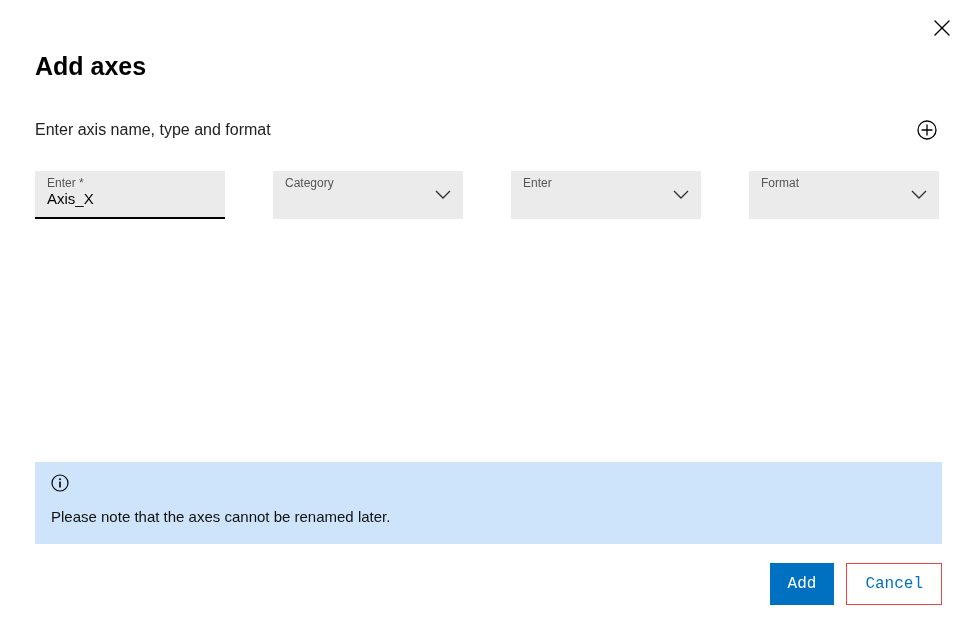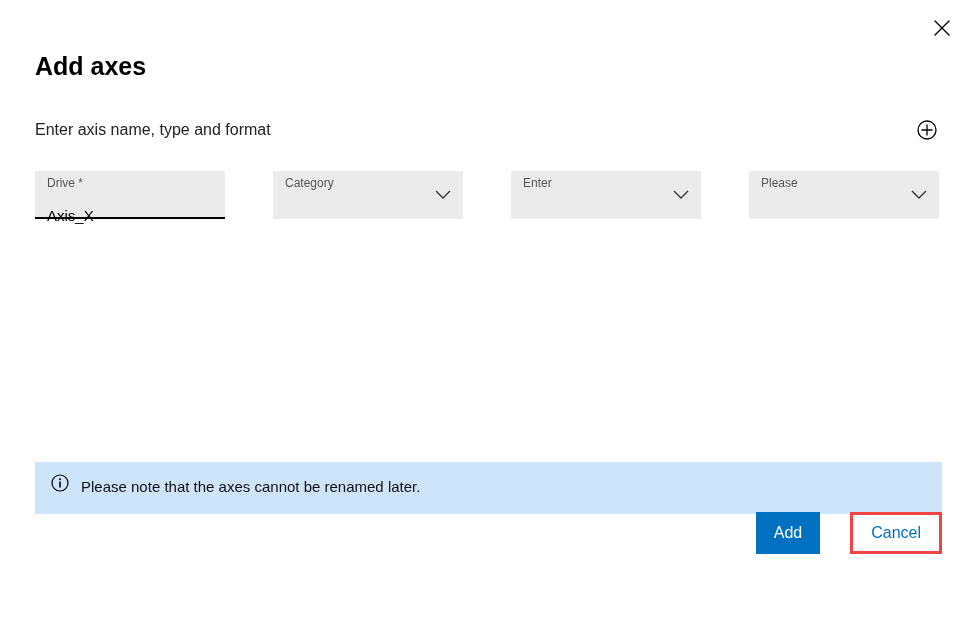--- a/index.html
+++ b/index.html
@@ -65,21 +65,21 @@
   }
   .field .label {
     font-size: 12px;
     color: #555;
     line-height: 1;
   }
   .field .value-row {
     display: flex;
     align-items: center;
     gap: 8px;
-    margin-top: 18px;
+    margin-top: 1px;
   }
   .field .value {
     font-size: 15px;
     color: #000;
     border: none;
     background: transparent;
     outline: none;
     width: 100%;
     padding: 0;
     font-family: inherit;
@@ -100,55 +100,57 @@
   .info-banner {
     position: absolute;
     left: 35px;
     right: 32px;
     top: 462px;
     background: #cde4fb;
     padding: 12px 16px 14px 16px;
     display: flex;
     gap: 12px;
     align-items: flex-start;
+    flex-direction: column;
   }
   .info-icon svg { width: 18px; height: 18px; display:block; }
   .info-text {
     font-size: 15px;
     line-height: 1.7;
     color: #111;
   }
 
   .footer {
     position: absolute;
     right: 32px;
-    top: 512px;
-    display: flex;
-    gap: 30px;
+    top: 563px;
+    display: flex;
+    gap: 12px;
+    font-family: Liberation Mono, monospace;
   }
   .btn {
     height: 42px;
     min-width: 60px;
     padding: 0 18px;
     font-size: 16px;
     display: flex;
     align-items: center;
     justify-content: center;
     cursor: pointer;
     border: none;
     font-family: inherit;
   }
   .btn-primary {
     background: #0070c0;
     color: #fff;
   }
   .btn-secondary {
     background: #fff;
     color: #0070c0;
-    border: 3px solid #ef4444;
+    border: 1px solid #ef4444;
   }
 </style>
 </head>
 <body>
 
 <div class="dialog">
 
   <div class="close-btn">
     <svg viewBox="0 0 16 16">
         <path d="M1 1 L15 15 M15 1 L1 15" stroke="#000" stroke-width="1.4" fill="none" stroke-linecap="round"></path>
@@ -163,42 +165,42 @@
       <svg viewBox="0 0 20 20">
           <circle cx="10" cy="10" r="9" stroke="#000" stroke-width="1.3" fill="none"></circle>
           <path d="M10 5 V15 M5 10 H15" stroke="#000" stroke-width="1.3" stroke-linecap="round"></path>
         </svg>
     </div>
   </div>
 
   <div class="fields">
 
     <div class="field name">
-      <div class="label">Drive *</div>
+      <div class="label">Enter *</div>
       <div class="value-row">
         <input class="value" value="Axis_X" style="">
       </div>
     </div>
 
     <div class="field">
       <div class="label">Category</div>
       <span class="chevron"><svg viewBox="0 0 16 10">
             <path d="M1 1 L8 8 L15 1" stroke="#333" stroke-width="1.4" fill="none"></path>
           </svg></span>
     </div>
 
     <div class="field">
       <div class="label">Enter</div>
       <span class="chevron"><svg viewBox="0 0 16 10">
             <path d="M1 1 L8 8 L15 1" stroke="#333" stroke-width="1.4" fill="none"></path>
           </svg></span>
     </div>
 
     <div class="field">
-      <div class="label">Please</div>
+      <div class="label">Format</div>
       <span class="chevron"><svg viewBox="0 0 16 10">
             <path d="M1 1 L8 8 L15 1" stroke="#333" stroke-width="1.4" fill="none"></path>
           </svg></span>
     </div>
 
   </div>
 
   <div class="info-banner">
     <span class="info-icon">
       <svg viewBox="0 0 18 18">

